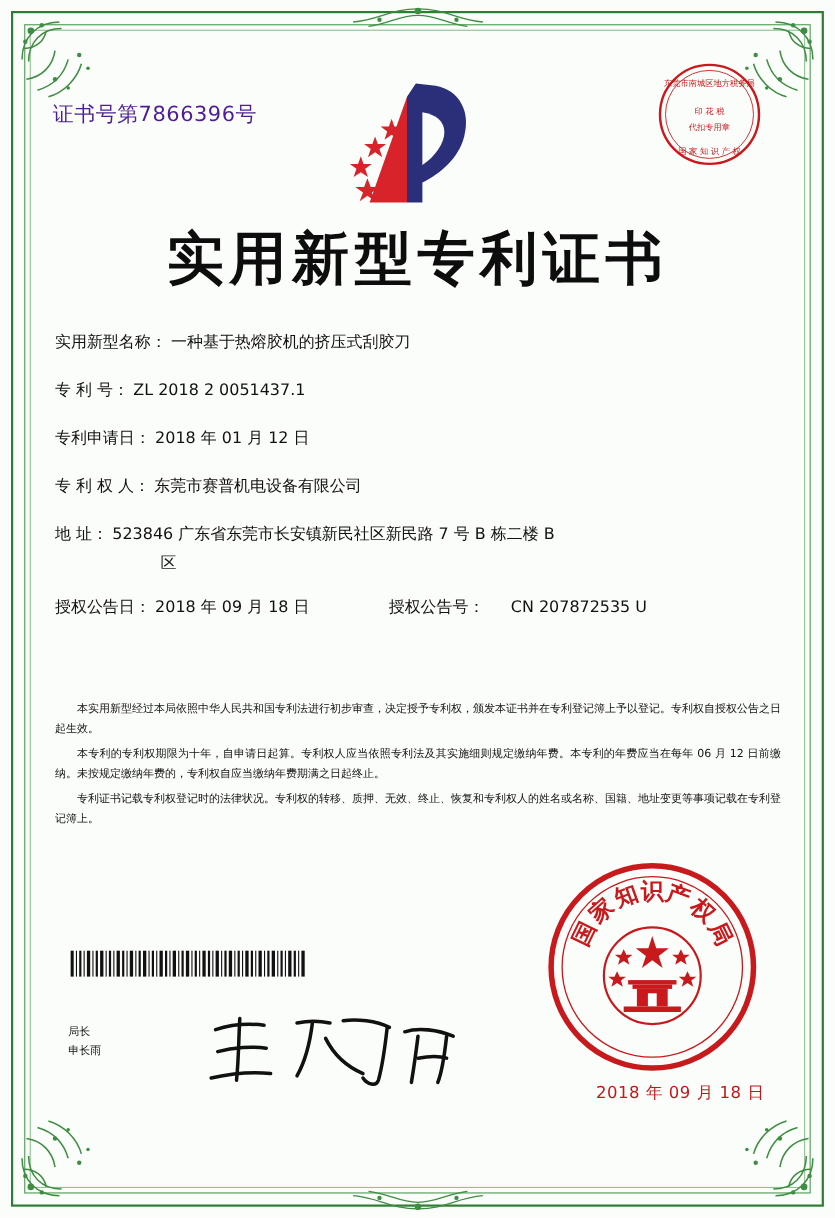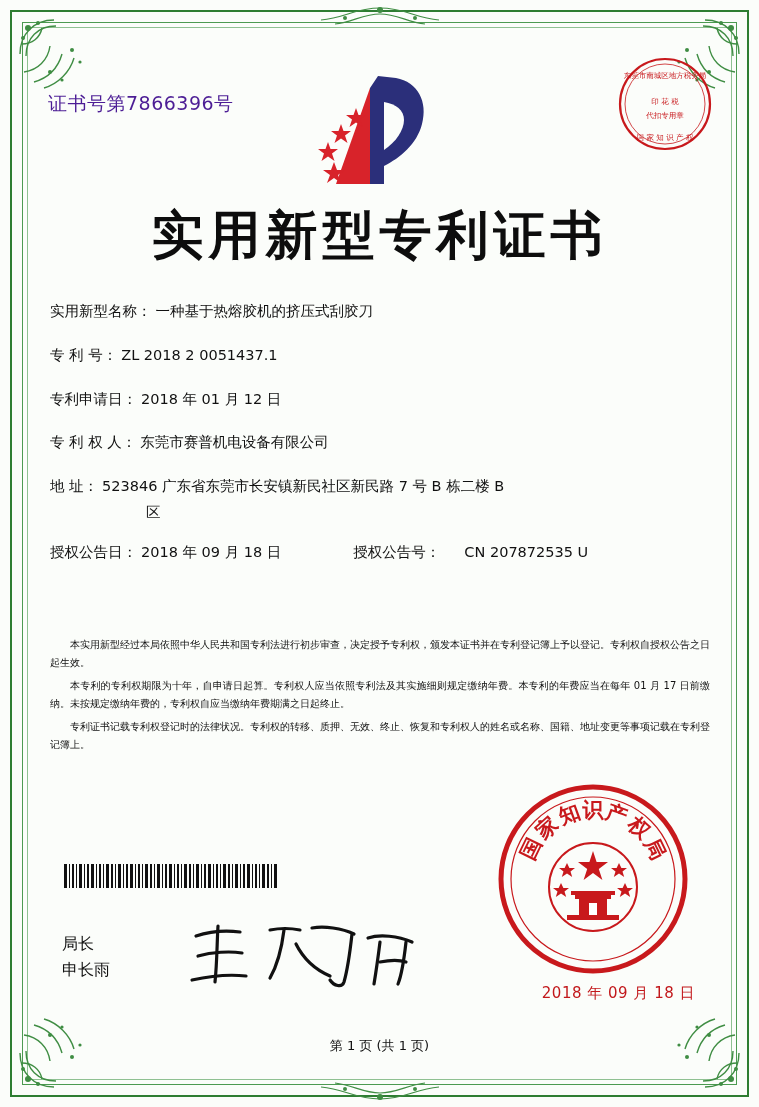--- a/index.html
+++ b/index.html
@@ -91,21 +91,21 @@
     transform: translateX(-50%);
     top: 22px;
     width: 160px;
     height: 140px;
   }
   .logo svg { display: block; }
 
   
   .tax-stamp {
     position: absolute;
-    right: 6px;
+    right: 26px;
     top: 16px;
     width: 104px;
     height: 104px;
     text-decoration: underline;
   }
   .tax-stamp svg { display:block; }
 
   .title {
     position: absolute;
     left: 0;
@@ -179,21 +179,21 @@
     top: 828px;
     width: 215px;
     height: 24px;
   }
 
   
   .sign-block {
     position: absolute;
     left: 26px;
     top: 895px;
-    font-size: 16px;
+    font-size: 10px;
     line-height: 1.65;
     color: #111;
   }
   .signature {
     position: absolute;
     left: 148px;
     top: 880px;
     width: 250px;
     height: 80px;
   }
@@ -420,21 +420,21 @@
         <span class="col-right">
           <span class="field-label">授权公告号：</span>
           <span class="field-value">CN 207872535 U</span>
         </span>
       </div>
 
     </div>
 
     <div class="paragraphs">
       <p>本实用新型经过本局依照中华人民共和国专利法进行初步审查，决定授予专利权，颁发本证书并在专利登记簿上予以登记。专利权自授权公告之日起生效。</p>
-      <p>本专利的专利权期限为十年，自申请日起算。专利权人应当依照专利法及其实施细则规定缴纳年费。本专利的年费应当在每年 01 月 17 日前缴纳。未按规定缴纳年费的，专利权自应当缴纳年费期满之日起终止。</p>
+      <p>本专利的专利权期限为十年，自申请日起算。专利权人应当依照专利法及其实施细则规定缴纳年费。本专利的年费应当在每年 06 月 12 日前缴纳。未按规定缴纳年费的，专利权自应当缴纳年费期满之日起终止。</p>
       <p>专利证书记载专利权登记时的法律状况。专利权的转移、质押、无效、终止、恢复和专利权人的姓名或名称、国籍、地址变更等事项记载在专利登记簿上。</p>
     </div>
 
     <div class="barcode">
       <svg viewBox="0 0 215 24" width="215" height="24">
         <g fill="#111">
           <rect x="0" y="0" width="3" height="24"></rect>
             <rect x="5" y="0" width="1" height="24"></rect>
           <rect x="8" y="0" width="2" height="24"></rect>
             <rect x="12" y="0" width="1" height="24"></rect>
@@ -547,16 +547,15 @@
           <text transform="translate(100,100) rotate(0) translate(0,-62)" text-anchor="middle">识</text>
           <text transform="translate(100,100) rotate(20) translate(0,-62)" text-anchor="middle">产</text>
           <text transform="translate(100,100) rotate(42) translate(0,-62)" text-anchor="middle">权</text>
           <text transform="translate(100,100) rotate(64) translate(0,-62)" text-anchor="middle">局</text>
         </g>
       </svg>
     </div>
 
     <div class="seal-date">2018 年 09 月 18 日</div>
 
-    <div class="page-no">第 1 页 (共 1 页)</div>
 
   </div>
 </div>
 
 </body></html>

